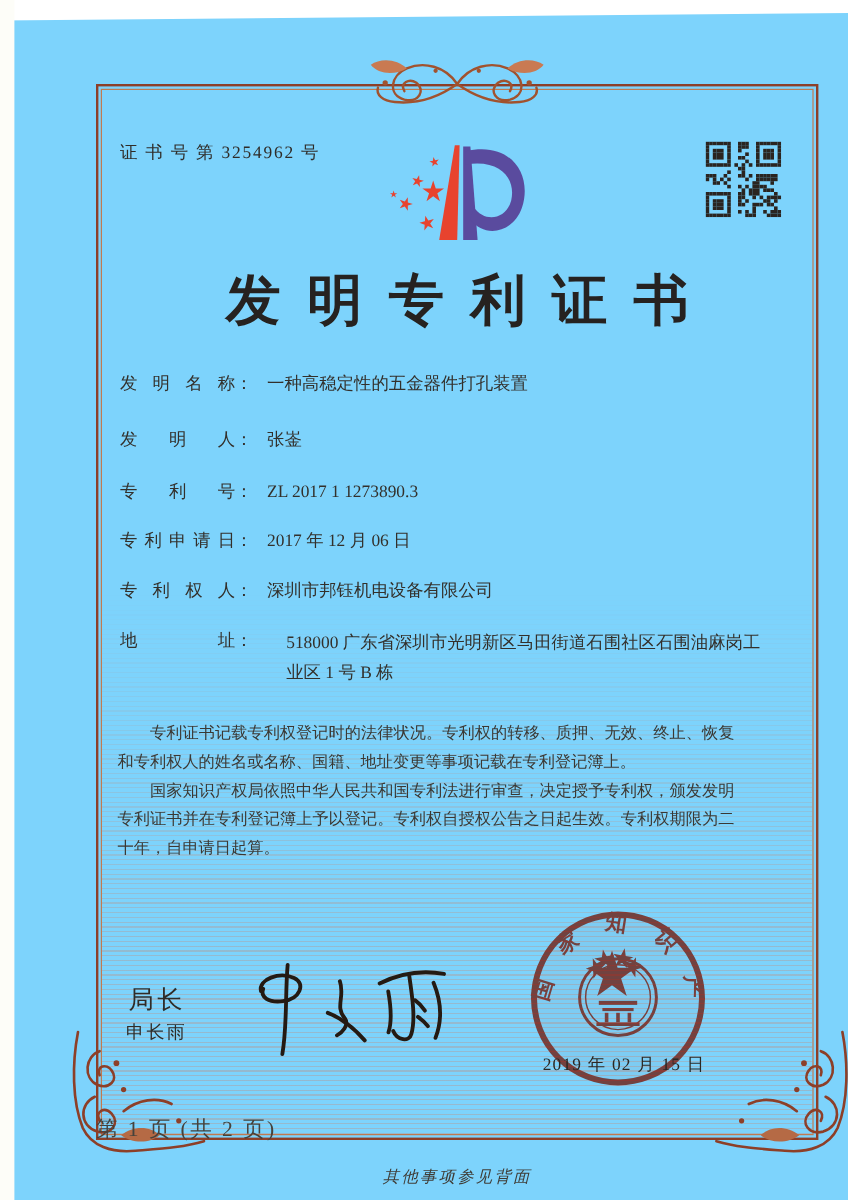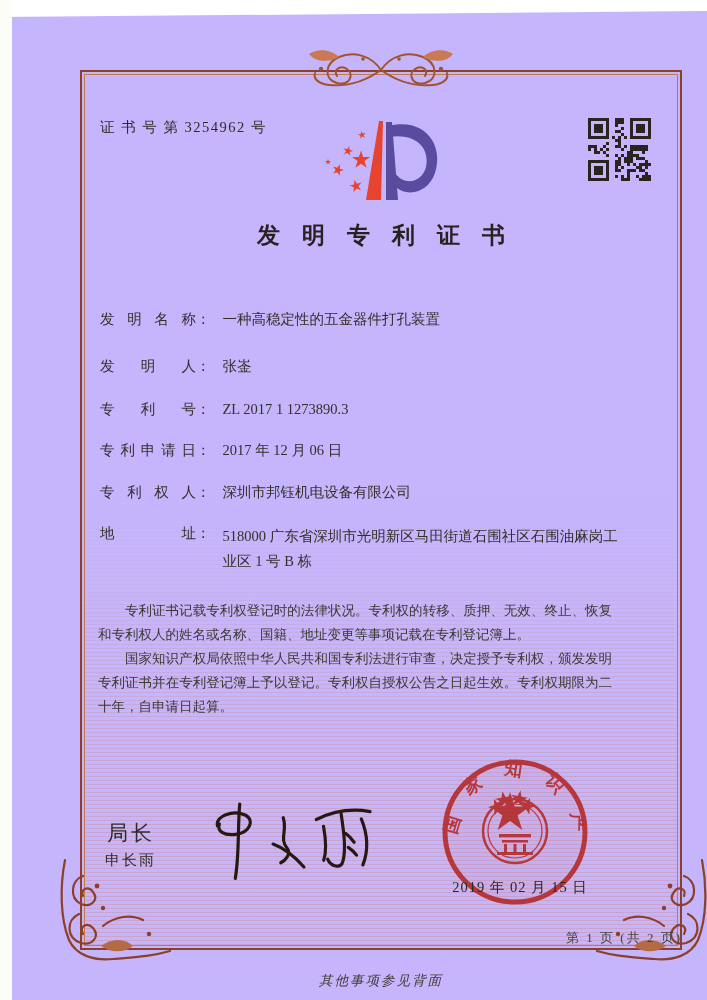--- a/index.html
+++ b/index.html
@@ -4,21 +4,21 @@
 <style>
   html,body{margin:0;padding:0;}
   body{
     font-family:"Liberation Serif","DejaVu Serif",serif;
     background:#e9e6da;
   }
   .page{
     position:relative;
     width:707px;height:1000px;
     margin:0 auto;
-    background:#c4b5fd;
+    background:#7dd3fc;
     overflow:hidden;
   }
   
   .scan-top{position:absolute;left:-10px;top:-8px;width:730px;height:22px;background:#ffffff;transform:rotate(-.5deg);}
   .scan-left{position:absolute;left:0;top:0;width:12px;height:1000px;background:#fdfdf8;}
   
   .frame{
     position:absolute;left:80px;top:70px;width:602px;height:880px;
     border:2.5px solid #8d3f28;
     box-sizing:border-box;
@@ -35,36 +35,36 @@
     -webkit-mask-image:linear-gradient(180deg, rgba(0,0,0,0) 0%, rgba(0,0,0,0) 48%, rgba(0,0,0,.45) 66%, rgba(0,0,0,.8) 82%, rgba(0,0,0,.85) 100%);
     mask-image:linear-gradient(180deg, rgba(0,0,0,0) 0%, rgba(0,0,0,0) 48%, rgba(0,0,0,.45) 66%, rgba(0,0,0,.8) 82%, rgba(0,0,0,.85) 100%);
     pointer-events:none;
   }
   .abs{position:absolute;}
   .cert-no{left:100px;top:118px;font-size:14.5px;color:#2f2c28;letter-spacing:1.5px;}
   .logo{left:300px;top:100px;width:180px;height:120px;}
   .qr{left:588px;top:118px;width:63px;height:63px;}
   .title{
     left:80px;top:220px;width:602px;text-align:center;
-    font-size:23px;font-weight:600;color:#262220;
+    font-size:46px;font-weight:600;color:#262220;
     letter-spacing:22px;text-indent:22px;
   }
   .row{position:absolute;left:100px;font-size:14.5px;color:#33302b;white-space:nowrap;}
   .lbl-in{display:inline-block;width:96px;text-align:justify;text-align-last:justify;}
   .val{margin-left:12px;}
-  .val-wrap{display:inline-block;margin-left:12px;width:405px;white-space:normal;vertical-align:top;line-height:1.75;}
+  .val-wrap{display:inline-block;margin-left:28px;width:405px;white-space:normal;vertical-align:top;line-height:1.75;}
   .col2{position:absolute;left:330px;top:0;}
   .paras{left:98px;top:599px;width:514px;font-size:13.5px;line-height:1.78;color:#3b3833;text-align:justify;}
   .paras p{margin:0;text-indent:2em;}
   .signer-title{left:107px;top:819px;font-size:21px;color:#2f2c28;letter-spacing:3px;}
   .signer-name{left:105px;top:851px;font-size:15px;color:#2f2c28;letter-spacing:2px;}
   .signature{left:195px;top:790px;width:215px;height:100px;transform:rotate(-2deg);}
   .seal{left:440px;top:757px;width:150px;height:150px;mix-blend-mode:multiply;opacity:.92;}
   .seal-date{left:437px;top:878px;width:166px;text-align:center;font-size:14.5px;color:#2b2824;letter-spacing:1px;}
-  .page-num{left:80px;top:929px;width:602px;text-align:right;font-size:13px;color:#45423c;letter-spacing:2px;}
+  .page-num{left:80px;top:929px;width:602px;text-align:left;font-size:18px;color:#45423c;letter-spacing:2px;}
   .back-note{left:80px;top:972px;width:602px;text-align:center;font-size:13.5px;color:#3f3c36;letter-spacing:2px;font-style:italic;}
   .flourish-top{left:275px;top:45px;width:212px;height:50px;}
   .corner-bl{left:57px;top:856px;width:115px;height:108px;}
   .corner-br{left:595px;top:856px;width:115px;height:108px;transform:scaleX(-1);}
   svg{display:block;width:100%;height:100%;}
 </style>
 </head>
 <body>
 
 <div class="page">

